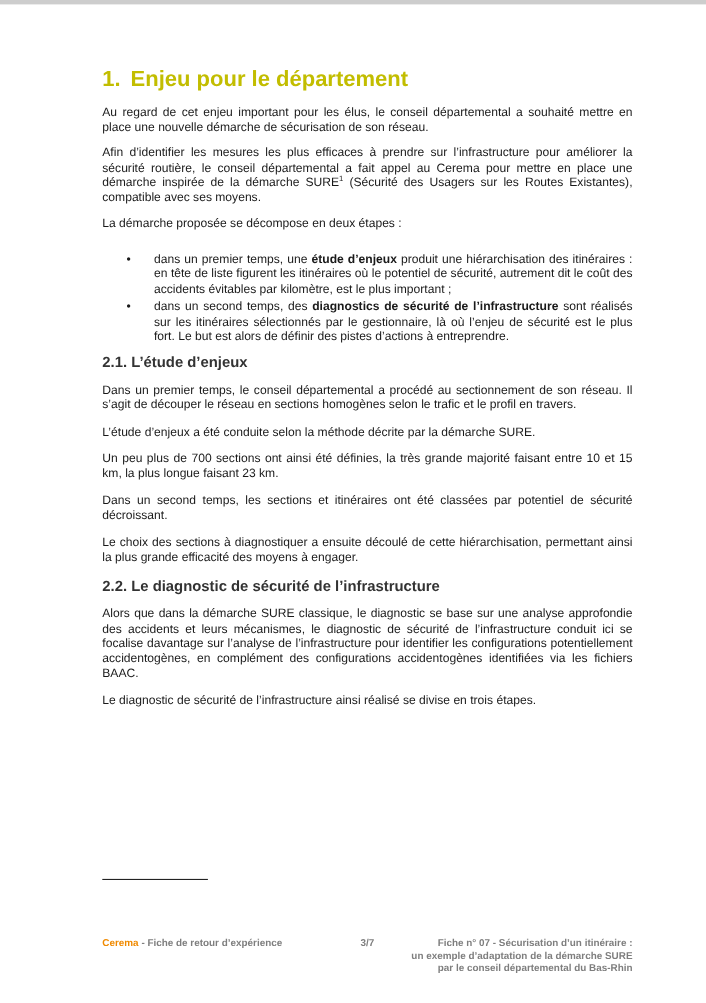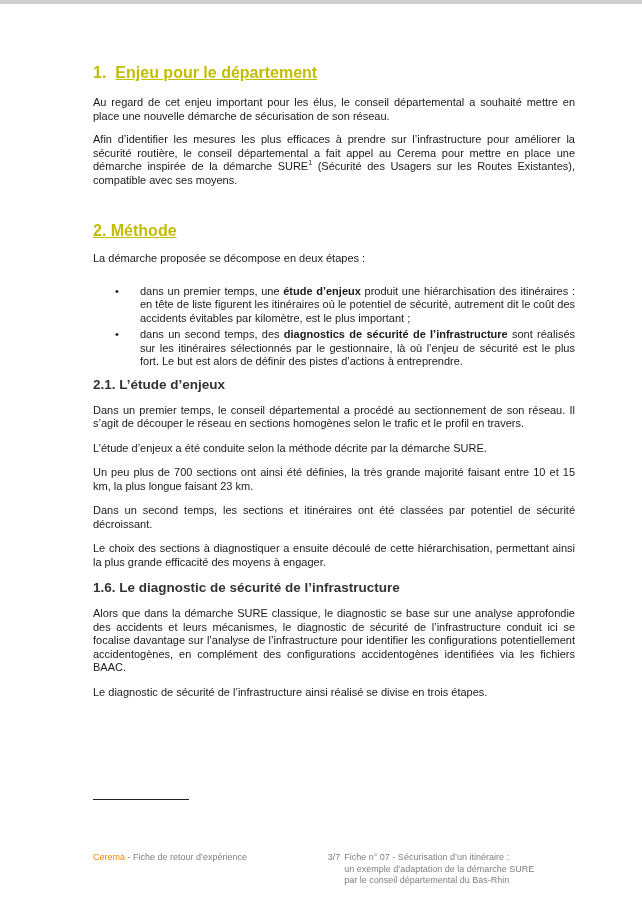--- a/index.html
+++ b/index.html
@@ -11,24 +11,23 @@
     color:#1a1a1a;
     overflow:hidden;
   }
   .topbar{
     position:absolute;top:0;left:0;right:0;height:4px;background:#cdcdcd;
   }
   .content{
     position:absolute;left:93px;top:63px;width:482px;
   }
   .h-main{
-    font-size:16px;line-height:19px;font-weight:bold;
+    font-size:20px;line-height:19px;font-weight:bold;
     color:#c2bd00;
     margin:0 0 14px 0;
-    text-decoration:underline;
   }
   .h-main .h-num{display:inline-block;margin-right:9px;}
   .h-main.second{margin-top:34px;margin-bottom:12px;}
   .h-sub{
     font-size:13.5px;line-height:16px;font-weight:bold;
     color:#333333;
     margin:8px 0 11px 0;
   }
   p.body{
     font-size:11px;line-height:13.5px;
@@ -53,62 +52,61 @@
   .footnote{
     position:absolute;left:93px;top:799px;width:482px;
     font-size:8.5px;line-height:11px;font-style:italic;color:#111111;
   }
   .fn-rule{width:96px;height:0;border-top:1.2px solid #222222;margin:0 0 4px 0;}
   .fn-line{white-space:nowrap;}
   .fn-url{margin-left:8px;white-space:nowrap;}
   .footer{
     position:absolute;left:93px;top:852px;width:482px;
     display:grid;grid-template-columns:1fr auto 1fr;
-    font-size:9px;line-height:11.5px;font-weight:normal;color:#7e7e7e;
+    font-size:9px;line-height:11.5px;font-weight:bold;color:#7e7e7e;
   }
   .f-left{white-space:nowrap;}
   .f-brand{color:#f08a00;}
   .f-center{padding:0 4px;}
-  .f-right{text-align:left;}
+  .f-right{text-align:right;}
 </style>
 </head>
 <body>
 
 <div class="page">
   <div class="topbar"></div>
 
   <div class="content">
 
     <div class="h-main">
       <span class="h-num">1.</span><span>Enjeu pour le département</span>
     </div>
     <p class="body">Au regard de cet enjeu important pour les élus, le conseil départemental a souhaité mettre en place une nouvelle démarche de sécurisation de son réseau.</p>
     <p class="body"><span>Afin d’identifier les mesures les plus efficaces à prendre sur l’infrastructure pour améliorer la sécurité routière, le conseil départemental a fait appel au Cerema pour mettre en place une démarche inspirée de la démarche SURE</span><sup class="fnref">1</sup><span> (Sécurité des Usagers sur les Routes Existantes), compatible avec ses moyens.</span></p>
 
-    <div class="h-main second">2. Méthode</div>
     <p class="body intro">La démarche proposée se décompose en deux étapes&nbsp;:</p>
 
     <div class="bullet">
       <span class="dot">•</span><span>dans un premier temps, une </span><span class="bold">étude d’enjeux</span><span> produit une hiérarchisation des itinéraires&nbsp;: en tête de liste figurent les itinéraires où le potentiel de sécurité, autrement dit le coût des accidents évitables par kilomètre, est le plus important&nbsp;;</span>
     </div>
     <div class="bullet">
       <span class="dot">•</span><span>dans un second temps, des </span><span class="bold">diagnostics de sécurité de l’infrastructure</span><span> sont réalisés sur les itinéraires sélectionnés par le gestionnaire, là où l’enjeu de sécurité est le plus fort. Le but est alors de définir des pistes d’actions à entreprendre.</span>
     </div>
 
     <div class="sect-21">
       <div class="h-sub">2.1. L’étude d’enjeux</div>
       <p class="body">Dans un premier temps, le conseil départemental a procédé au sectionnement de son réseau. Il s’agit de découper le réseau en sections homogènes selon le trafic et le profil en travers.</p>
       <p class="body">L’étude d’enjeux a été conduite selon la méthode décrite par la démarche SURE.</p>
       <p class="body">Un peu plus de 700 sections ont ainsi été définies, la très grande majorité faisant entre 10 et 15 km, la plus longue faisant 23 km.</p>
       <p class="body">Dans un second temps, les sections et itinéraires ont été classées par potentiel de sécurité décroissant.</p>
       <p class="body">Le choix des sections à diagnostiquer a ensuite découlé de cette hiérarchisation, permettant ainsi la plus grande efficacité des moyens à engager.</p>
     </div>
 
     <div class="sect-22">
-      <div class="h-sub">1.6. Le diagnostic de sécurité de l’infrastructure</div>
+      <div class="h-sub">2.2. Le diagnostic de sécurité de l’infrastructure</div>
       <p class="body">Alors que dans la démarche SURE classique, le diagnostic se base sur une analyse approfondie des accidents et leurs mécanismes, le diagnostic de sécurité de l’infrastructure conduit ici se focalise davantage sur l’analyse de l’infrastructure pour identifier les configurations potentiellement accidento­gènes, en complément des configurations accidentogènes identifiées via les fichiers BAAC.</p>
       <p class="body">Le diagnostic de sécurité de l’infrastructure ainsi réalisé se divise en trois étapes.</p>
     </div>
   </div>
 
   <div class="footnote">
     <div class="fn-rule"></div>
   </div>
 
   <div class="footer">

